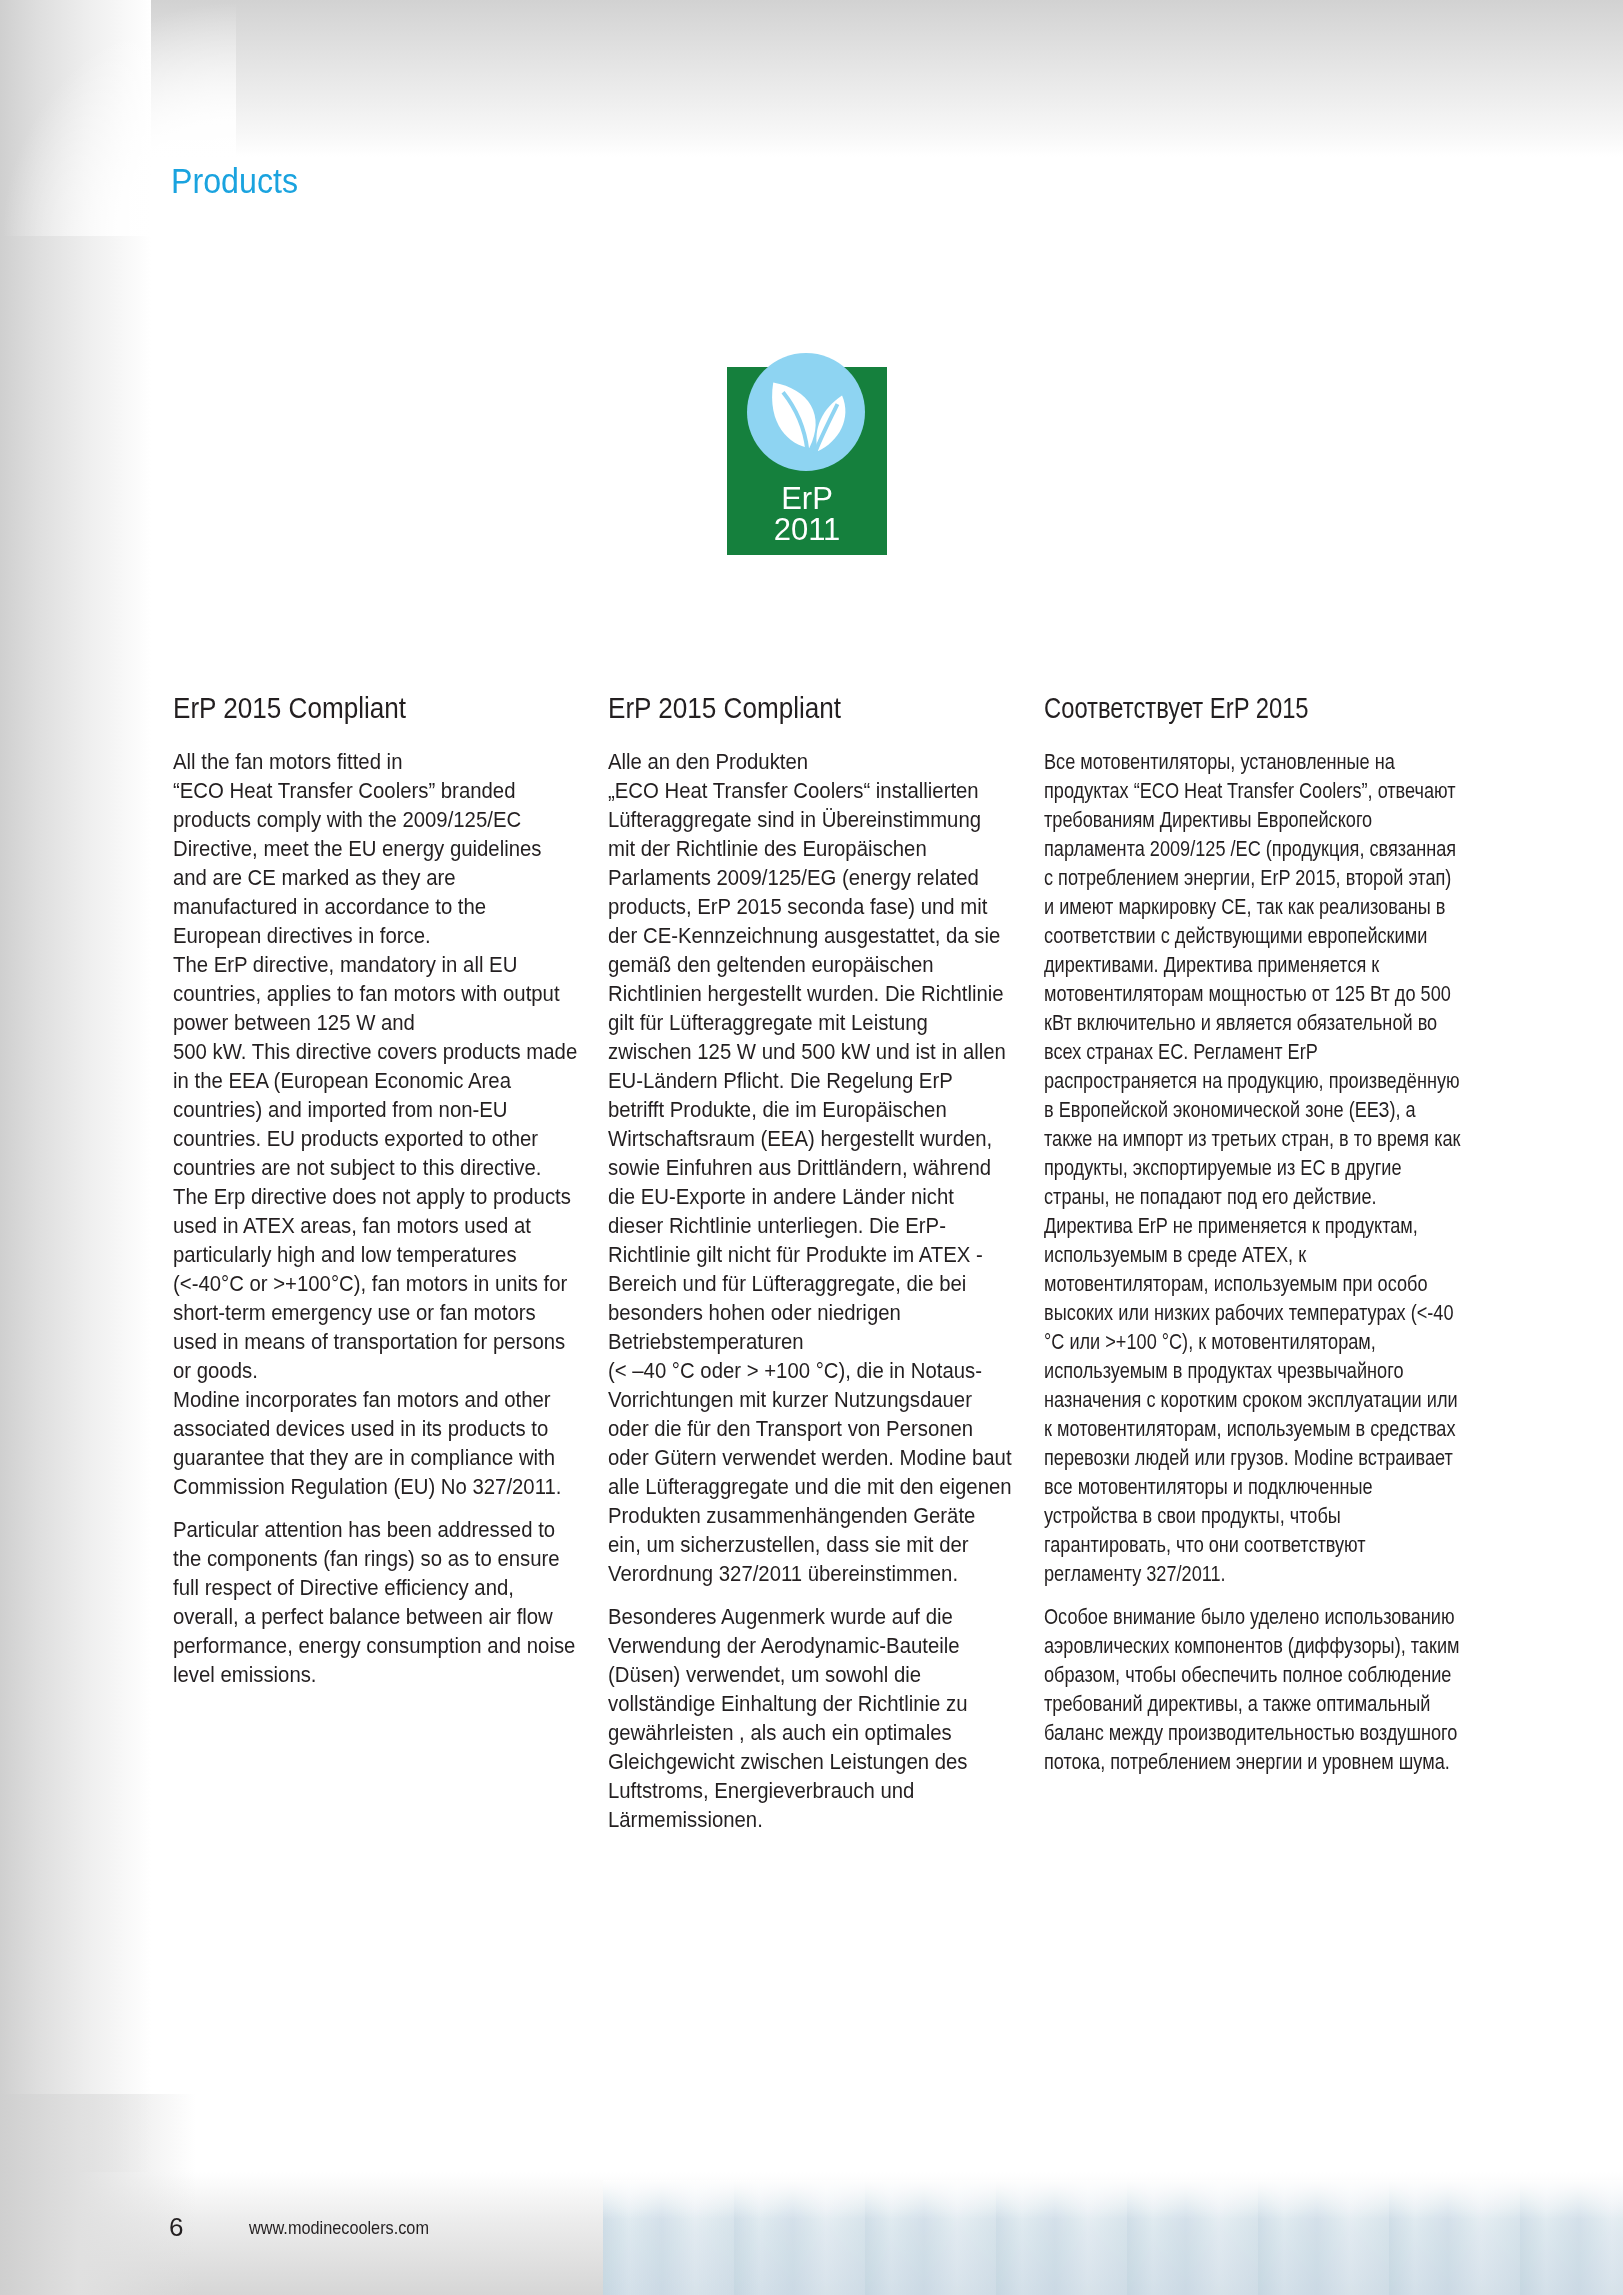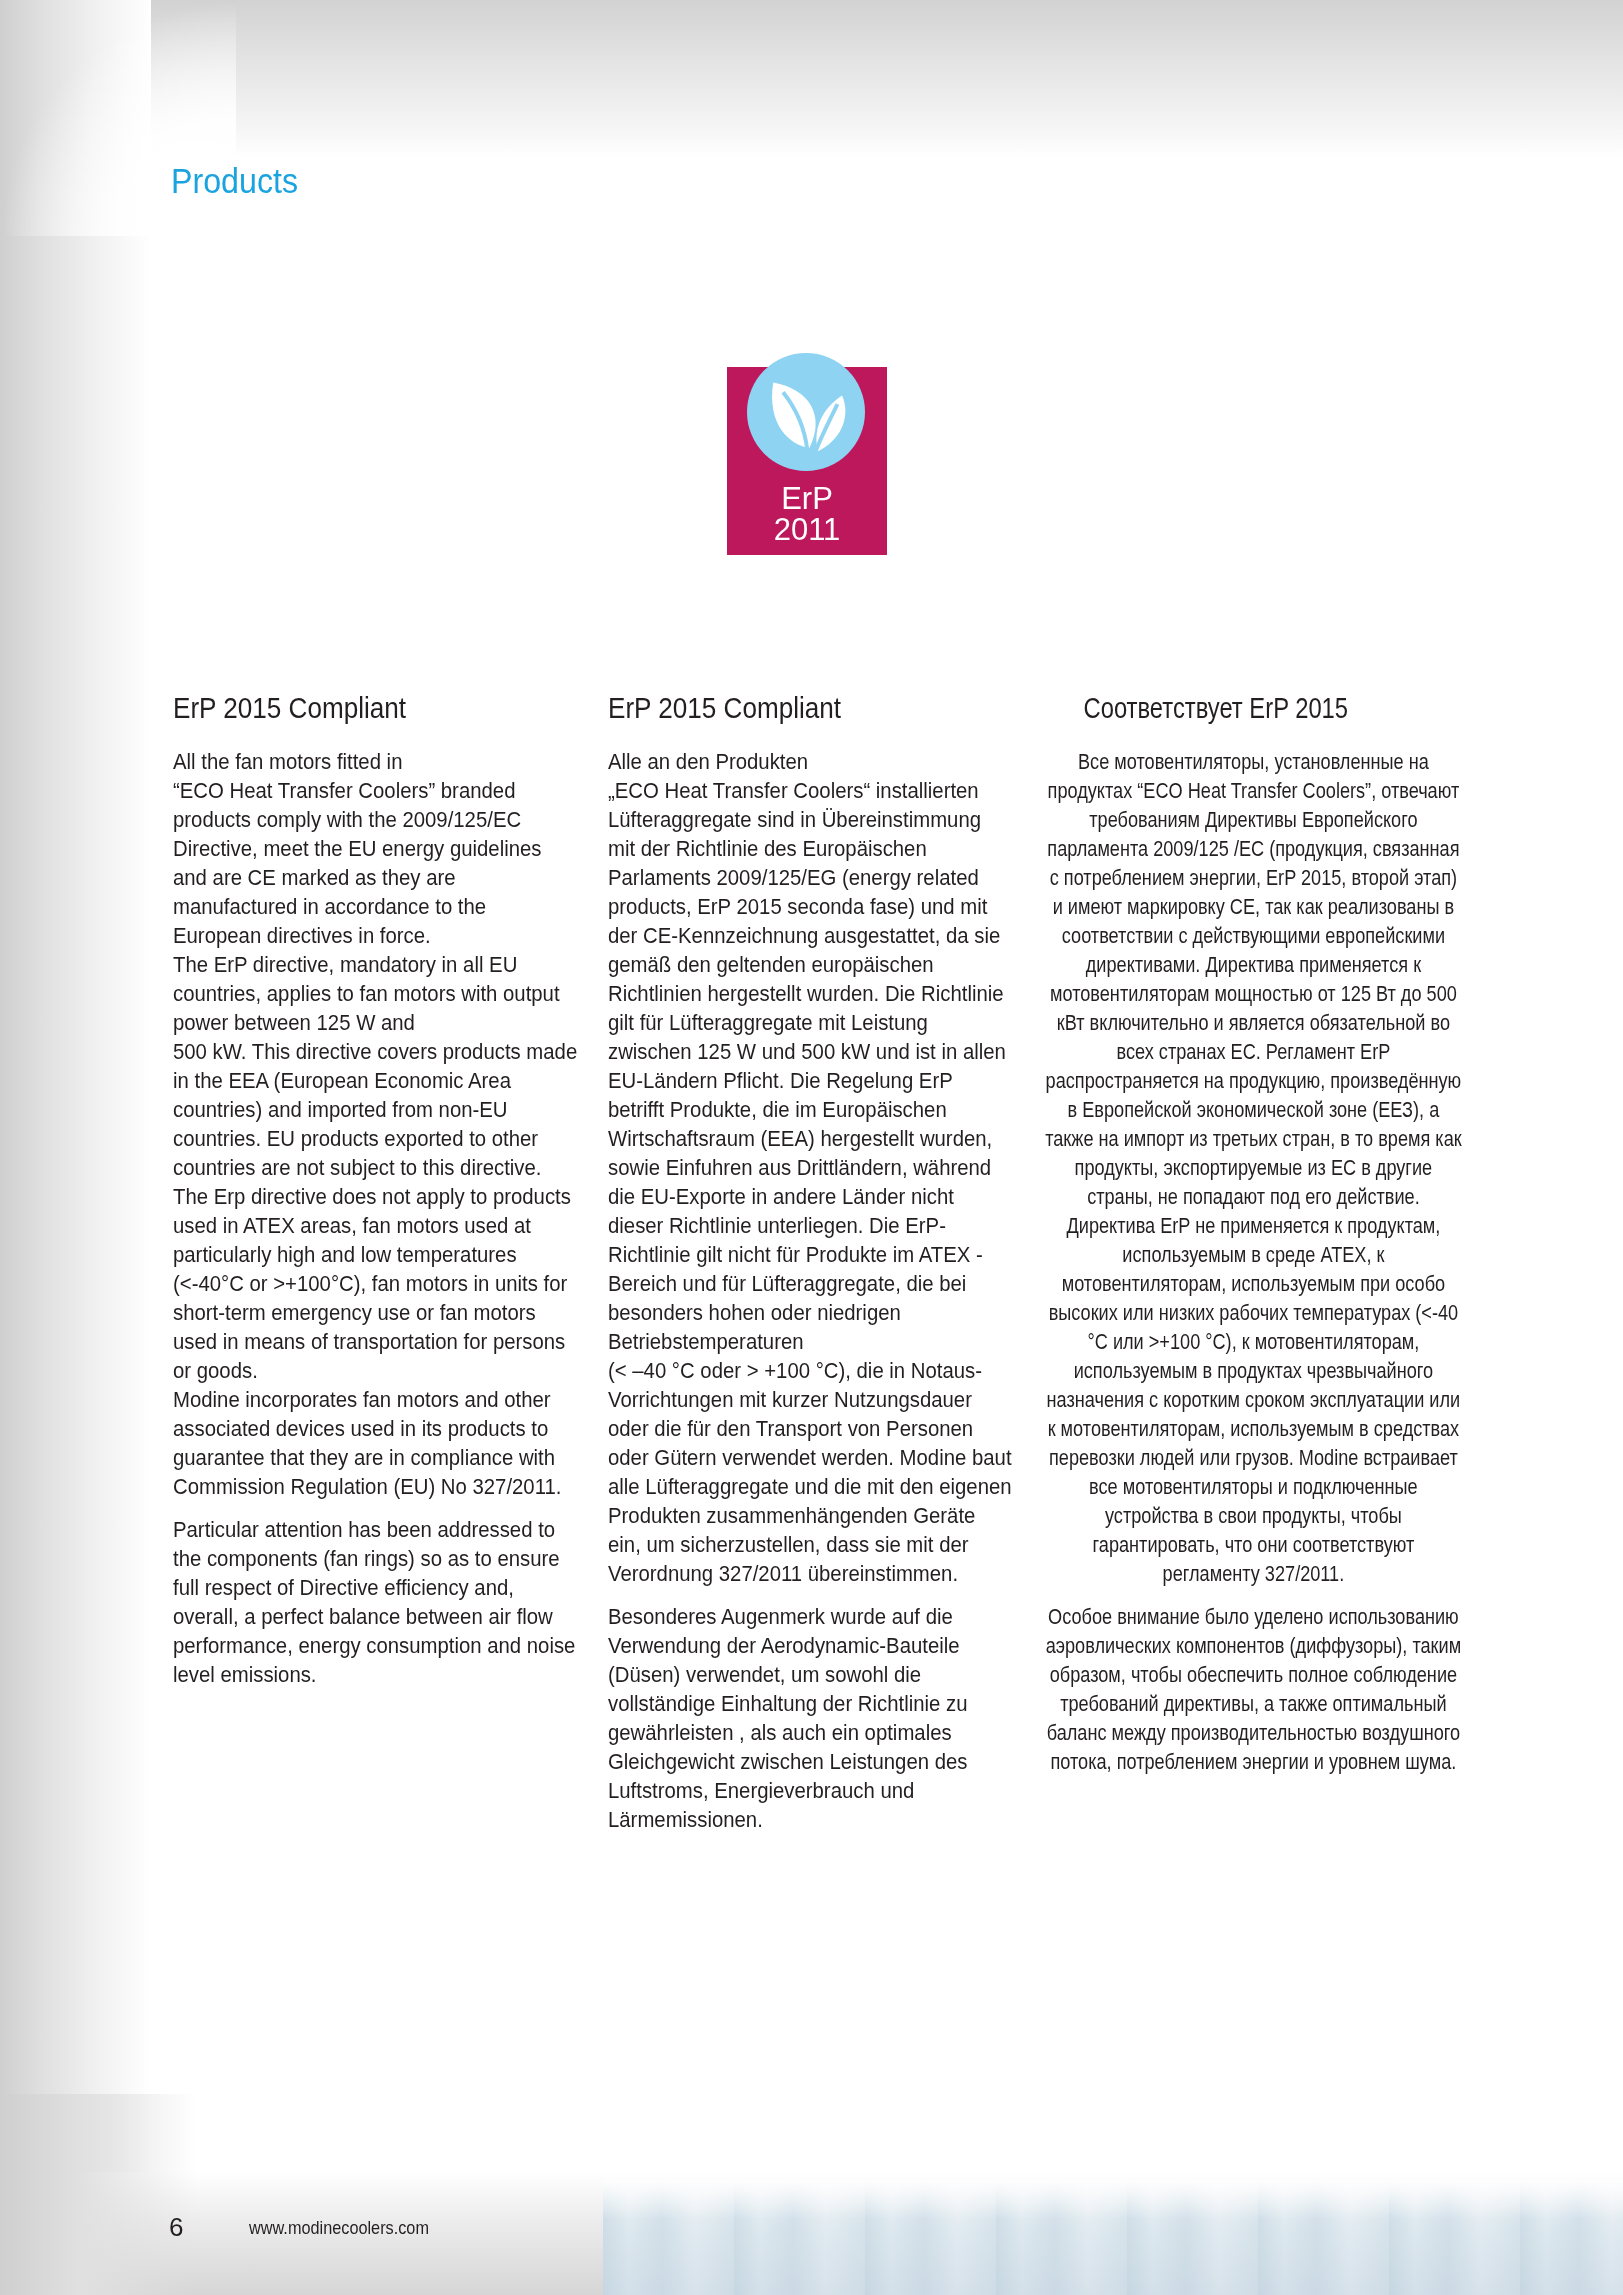--- a/index.html
+++ b/index.html
@@ -40,38 +40,38 @@
       content: ""; position: absolute; left: 0; top: 0; right: 0; height: 39px;
       background: linear-gradient(to bottom, #ffffff 0%, rgba(255,255,255,0) 100%);
     }
     .page-title {
       position: absolute; left: 171px; top: 161px;
       font-size: 35px; color: #1aa3df; font-weight: normal; letter-spacing: 0px;
       transform: scaleX(0.92); transform-origin: left top;
     }
     .erp-logo {
       position: absolute; left: 727px; top: 367px; width: 160px; height: 188px;
-      background: #be185d;
+      background: #15803d;
     }
     .erp-logo .circle {
       position: absolute; left: 19.6px; top: -13.7px; width: 118px; height: 118px;
       border-radius: 50%; background: #8ed4f2;
     }
     .erp-logo .circle svg { position: absolute; left: 0; top: 0; }
     .erp-logo .logo-text {
       position: absolute; left: 0; right: 0; top: 116px;
       text-align: center; color: #ffffff; font-size: 31px; line-height: 31px;
       font-weight: normal;
     }
     .col {
       position: absolute; top: 690px; width: 406px;
     }
     .col-en { left: 173px; }
     .col-de { left: 608px; }
-    .col-ru { left: 1044px; width: 419px; text-align: center; }
+    .col-ru { left: 1044px; width: 419px; }
     .col h2 {
       margin: 0 0 19.6px 0; font-size: 29px; font-weight: normal; line-height: 37px;
       transform: scaleX(0.9); transform-origin: left top; white-space: nowrap;
     }
     .col p {
       margin: 0 0 14.4px 0; font-size: 22.6px; line-height: 29px;
       transform: scaleX(0.9); transform-origin: left top; width: 111%;
       white-space: pre-line;
     }
     .col-ru h2 { transform: scaleX(0.82); }

